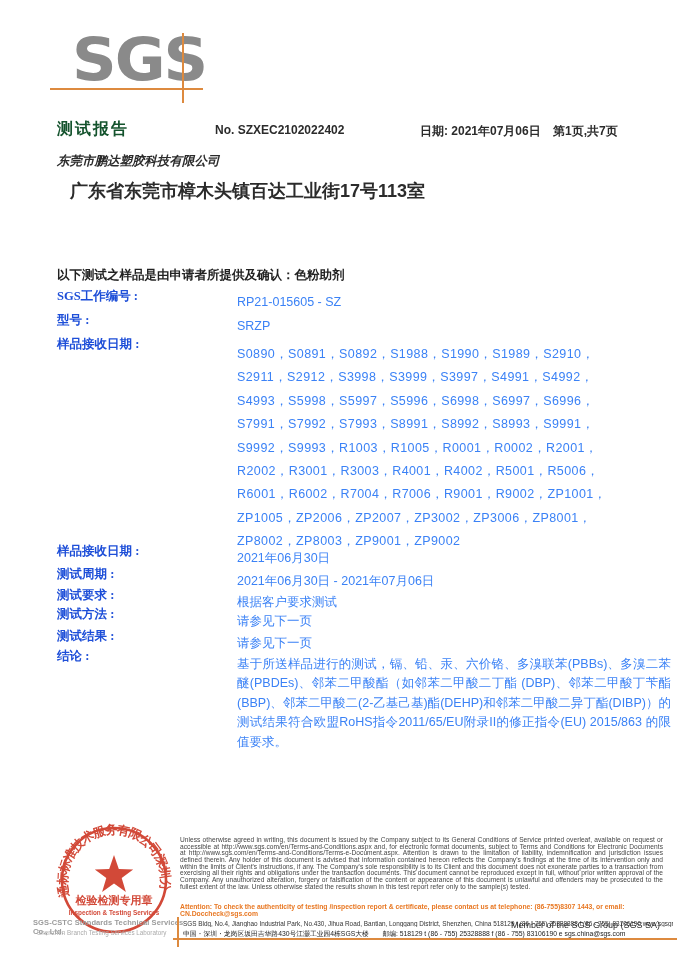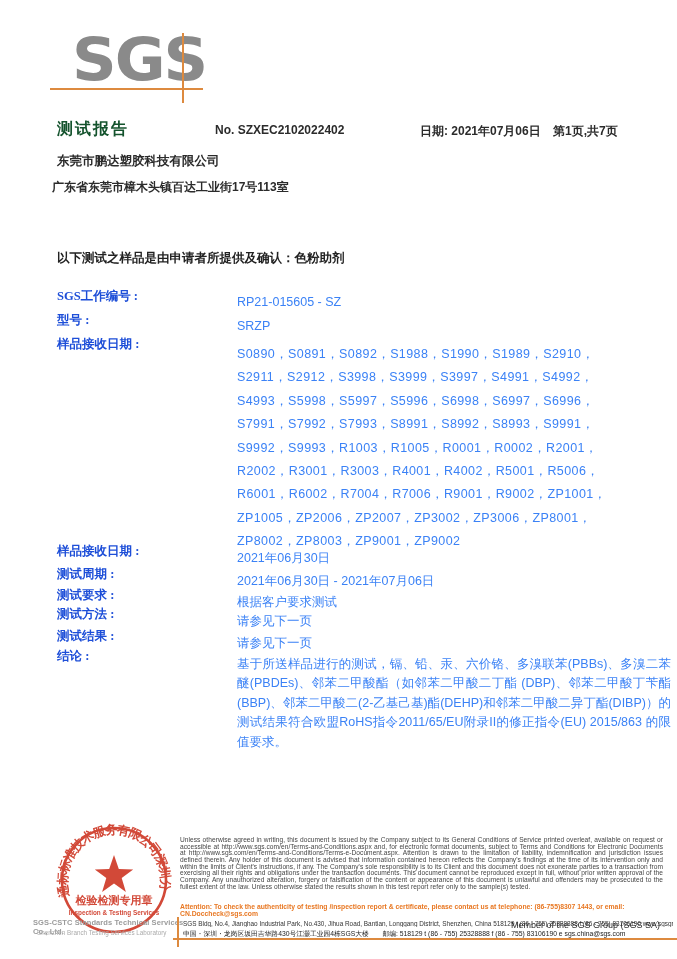--- a/index.html
+++ b/index.html
@@ -19,29 +19,29 @@
     font-family:"DejaVu Sans","Liberation Sans",sans-serif;
   }
   .logo-hline { position:absolute; left:50px; top:88px; width:153px; height:2px; background:#dd8a3f; }
   .logo-vline { position:absolute; left:182px; top:33px; width:2px; height:70px; background:#dd8a3f; }
 
   .report-title { position:absolute; left:57px; top:119px; font-size:16px; font-weight:700; letter-spacing:2px; color:#14532d; }
   .report-no    { position:absolute; left:215px; top:123px; font-size:12px; font-weight:600; }
   .report-date  { position:absolute; left:420px; top:123px; font-size:12px; font-weight:600; }
   .report-pages { position:absolute; left:553px; top:123px; font-size:12px; font-weight:600; }
 
-  .company-name { position:absolute; left:57px; top:153px; font-size:12.5px; font-weight:700; }
-  .company-addr { position:absolute; left:52px; top:179px; font-size:12px; font-weight:700; }
+  .company-name { position:absolute; left:57px; top:153px; font-size:12.5px; font-weight:700;font-style:italic; }
+  .company-addr { position:absolute; left:70px; top:179px; font-size:18px; font-weight:700; }
 
   
   .content { position:absolute; left:57px; top:247px; width:602px; }
   .row { position:absolute; left:0; width:602px; font-size:12.5px; }
   .row .lbl { position:absolute; left:0; top:16px; width:168px; font-weight:600; color:#1d4ed8;font-family:Liberation Serif, serif; }
   .row .val { position:absolute; left:180px; top:0; width:434px; color:#3b82f6;margin-top:23px; }
-  .intro-line { position:absolute; left:0; top:3px; font-size:12.5px; font-weight:600; color:#222; }
+  .intro-line { position:absolute; left:0; top:20px; font-size:12.5px; font-weight:600; color:#222; }
   .r-job      { top:25px; }
   .r-model    { top:49px; }
   .r-refs     { top:73px; }
   .r-refs .val div { line-height:23.4px; letter-spacing:0.4px; }
   .r-received { top:280px; }
   .r-period   { top:303px; }
   .r-request  { top:324px; }
   .r-method   { top:343px; }
   .r-result   { top:365px; }
   .r-concl    { top:385px; }

